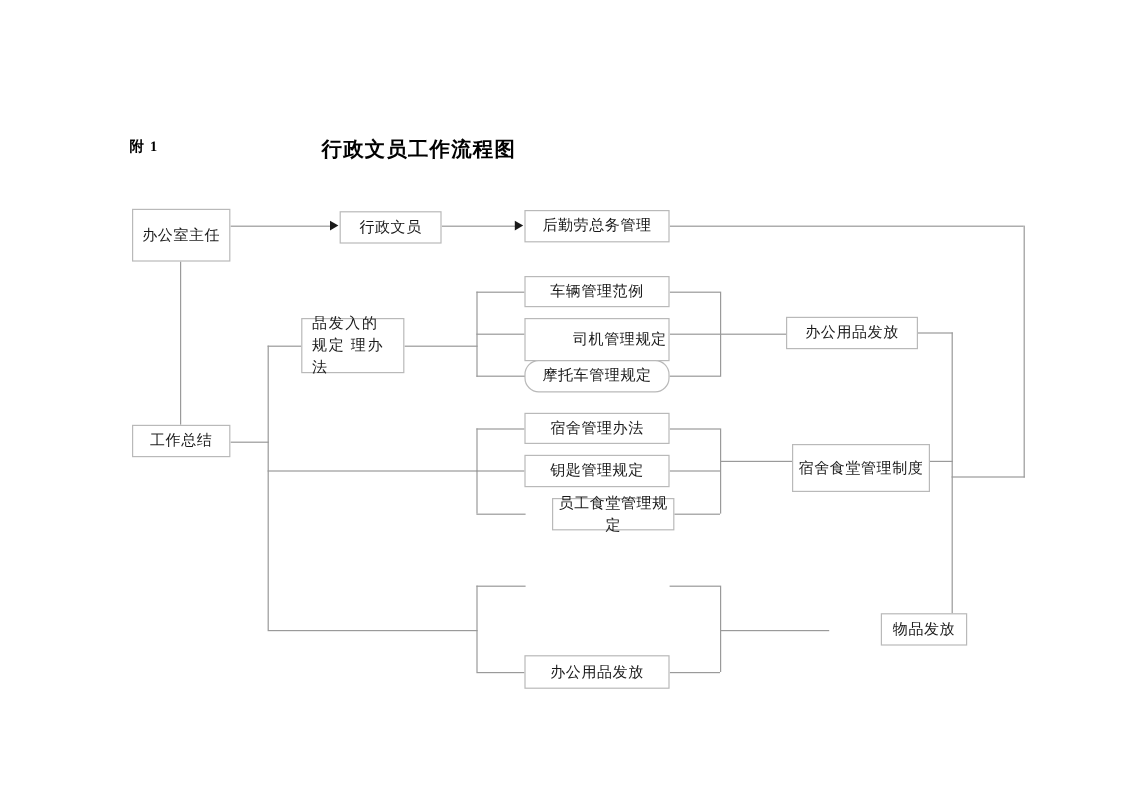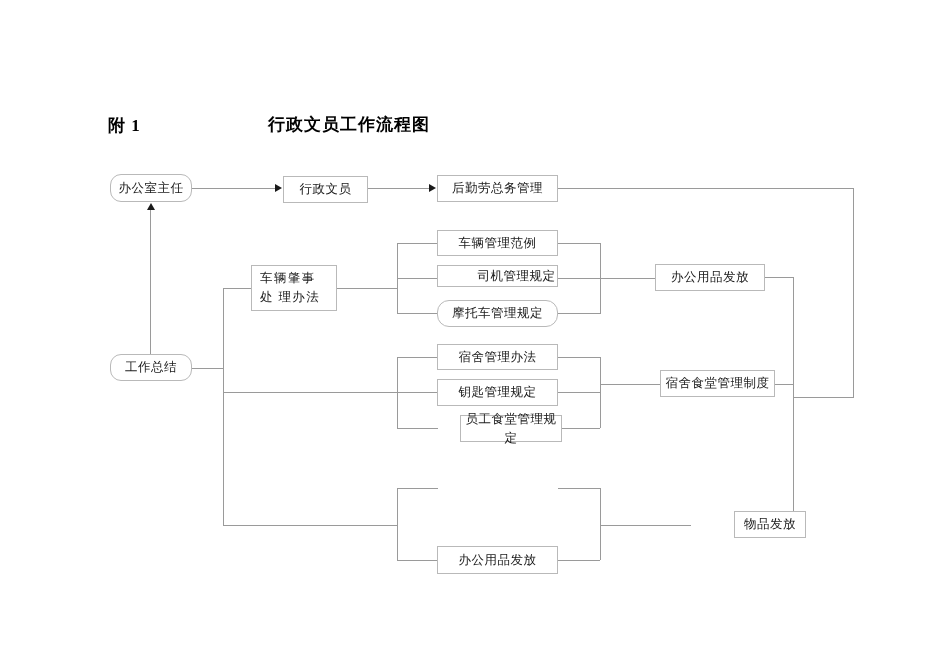--- a/index.html
+++ b/index.html
@@ -16,21 +16,21 @@
     width: 950px;
     height: 672px;
     background: #ffffff;
     overflow: hidden;
   }
   
   .title-attach {
     position: absolute;
     left: 108px;
     top: 114px;
-    font-size: 17px;
+    font-size: 12px;
     font-weight: bold;
     letter-spacing: 1px;
     white-space: nowrap;
   }
   .title-main {
     position: absolute;
     left: 268px;
     top: 113px;
     font-size: 17px;
     font-weight: bold;
@@ -146,44 +146,44 @@
 
   <div class="ln v" style="left:397px; top:488px; height:72px;"></div>
   <div class="ln h" style="left:397px; top:488px; width:41px;"></div>
   <div class="ln h" style="left:397px; top:560px; width:41px;"></div>
 
   <div class="ln h" style="left:558px; top:488px; width:42px;"></div>
   <div class="ln h" style="left:558px; top:560px; width:42px;"></div>
   <div class="ln v" style="left:600px; top:488px; height:72px;"></div>
   <div class="ln h" style="left:600px; top:525px; width:91px;"></div>
 
-  <div class="node" style="left:110px; top:174px; width:82px; height:28px;border-radius:11px;">办公室主任</div>
+  <div class="node" style="left:110px; top:174px; width:82px; height:44px;">办公室主任</div>
 
   <div class="node" style="left:283px; top:176px; width:85px; height:27px;text-align:right;">行政文员</div>
 
   <div class="node" style="left:437px; top:175px; width:121px; height:27px;">后勤劳总务管理</div>
 
-  <div class="node" style="left:110px; top:354px; width:82px; height:27px;border-radius:11px;">工作总结</div>
+  <div class="node" style="left:110px; top:354px; width:82px; height:27px;">工作总结</div>
 
-  <div class="node lead" style="left:251px; top:265px; width:86px; height:46px;">车辆肇事处 理办法</div>
+  <div class="node lead" style="left:251px; top:265px; width:86px; height:46px;">品发入的规定 理办法</div>
 
   <div class="node" style="left:437px; top:230px; width:121px; height:26px;">车辆管理范例</div>
 
-  <div class="node" style="left:437px; top:265px; width:121px; height:22px;padding-left:38px;">司机管理规定</div>
+  <div class="node" style="left:437px; top:265px; width:121px; height:36px;padding-left:38px;">司机管理规定</div>
 
   <div class="node" style="left:437px; top:300px; width:121px; height:27px;border-radius:12px;">摩托车管理规定</div>
 
   <div class="node" style="left:655px; top:264px; width:110px; height:27px;">办公用品发放</div>
 
   <div class="node" style="left:437px; top:344px; width:121px; height:26px;">宿舍管理办法</div>
 
   <div class="node" style="left:437px; top:379px; width:121px; height:27px;">钥匙管理规定</div>
 
   <div class="node" style="left:460px; top:415px; width:102px; height:27px;">员工食堂管理规定</div>
 
-  <div class="node" style="left:660px; top:370px; width:115px; height:27px;">宿舍食堂管理制度</div>
+  <div class="node" style="left:660px; top:370px; width:115px; height:40px;">宿舍食堂管理制度</div>
 
 
   <div class="node" style="left:437px; top:546px; width:121px; height:28px;">办公用品发放</div>
 
   <div class="node" style="left:690px; top:511px; width:72px; height:27px;margin-left:44px;">物品发放</div>
 
 </div>
 
 </body></html>

